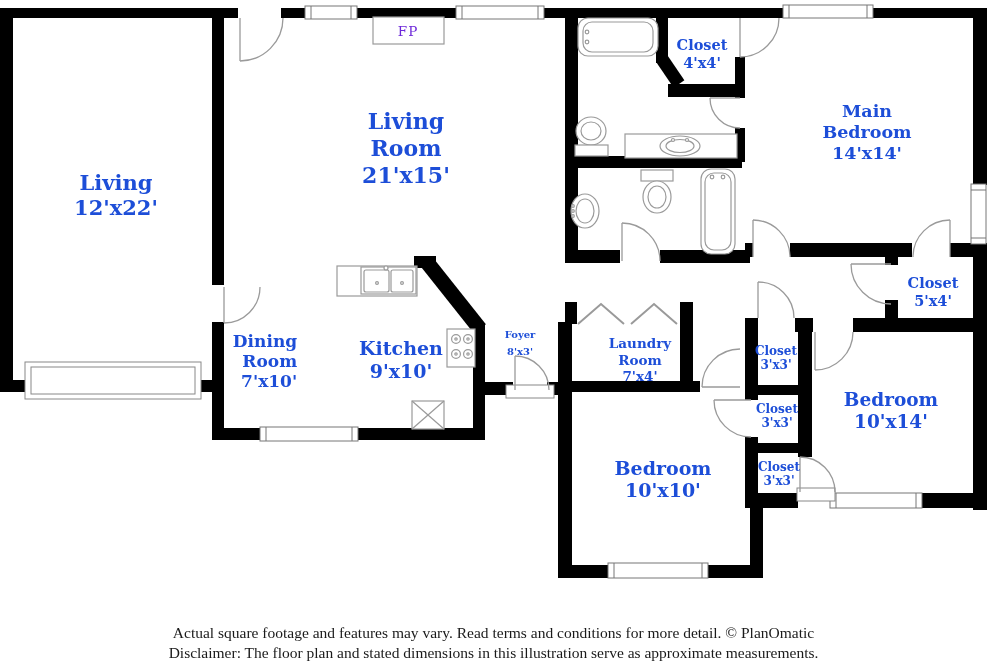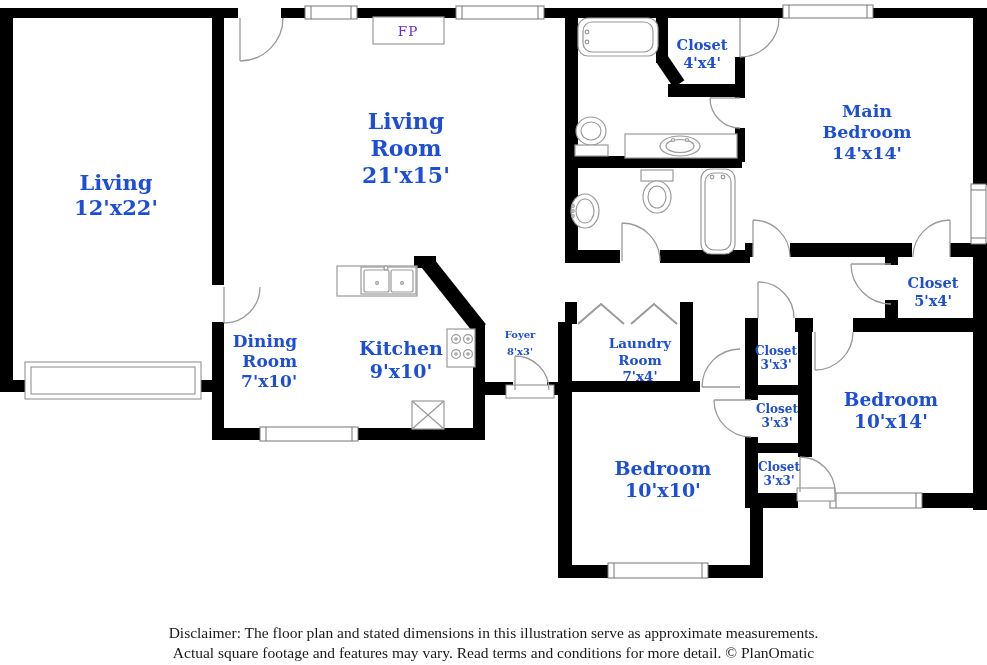--- a/index.html
+++ b/index.html
@@ -348,17 +348,17 @@
   </div>
 
   <div class="room-label" style="left:663px;top:479px;font-size:19px;line-height:22px;">
     <div>Bedroom</div>
     <div>10'x10'</div>
   </div>
 
   <div class="fp-label" style="left:408px;top:31px;">FP</div>
 
   <div class="footer">
+    <div>Actual square footage and features may vary. Read terms and conditions for more detail. © PlanOmatic</div>
     <div>Disclaimer: The floor plan and stated dimensions in this illustration serve as approximate measurements.</div>
-    <div>Actual square footage and features may vary. Read terms and conditions for more detail. © PlanOmatic</div>
   </div>
 
 </div>
 
 </body></html>

